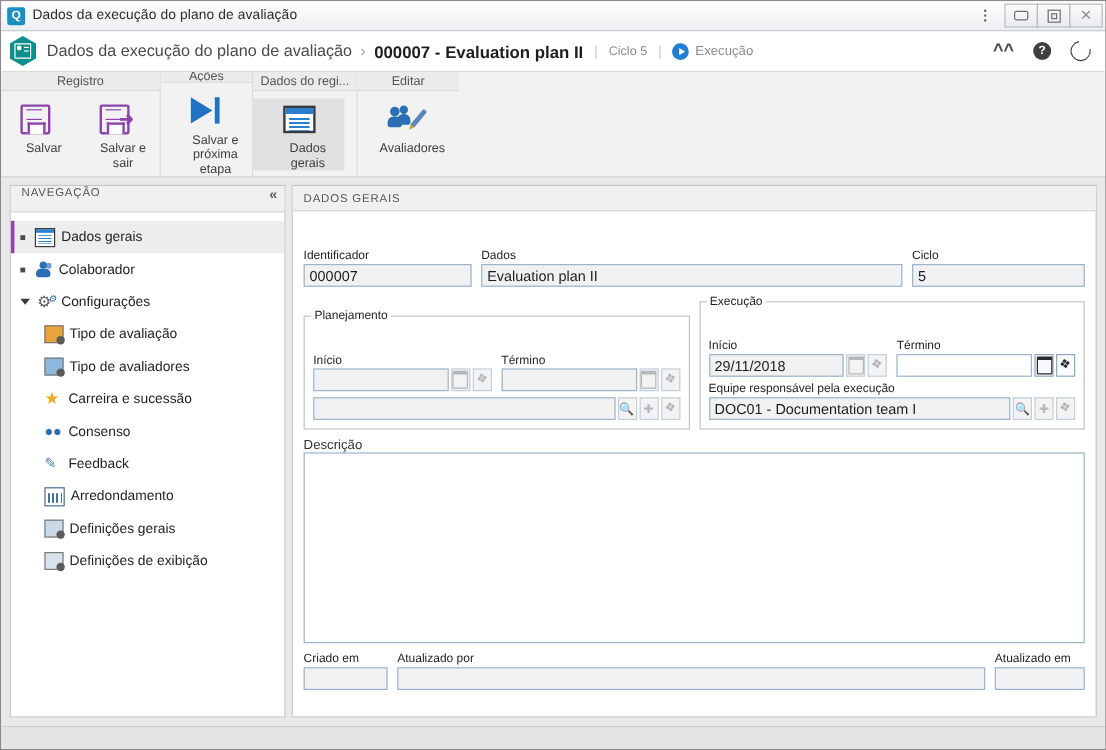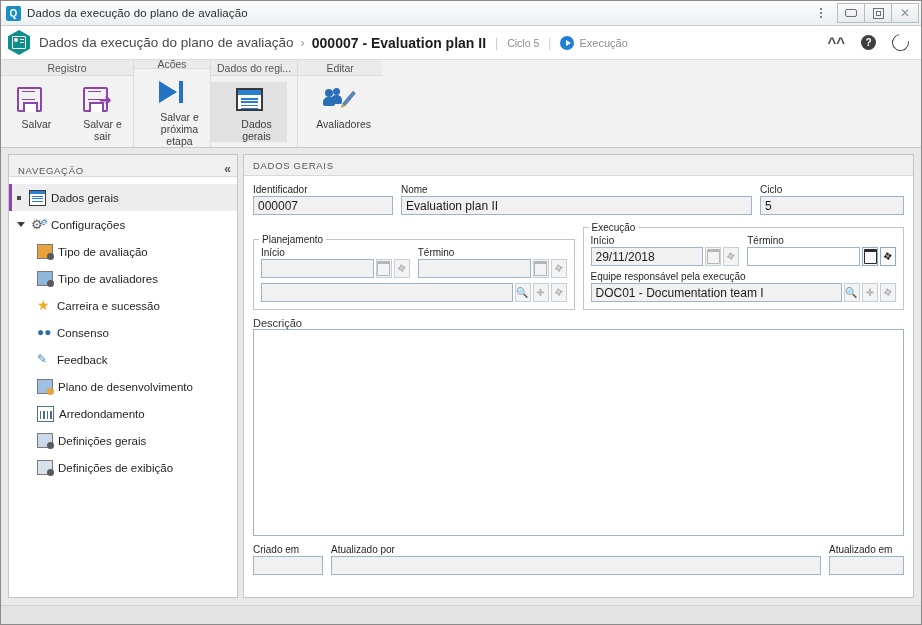--- a/index.html
+++ b/index.html
@@ -161,21 +161,21 @@
   .body-area { flex: 1; display: flex; padding: 6px 7px 7px 7px; gap: 5px; background: #e9e9e9; min-height: 0; }
 
   
   .sidebar {
     width: 228px; min-width: 228px;
     background: #fff; border: 1px solid #c6c6c6;
     display:flex; flex-direction: column;
   }
   .sb-head {
     height: 21px; min-height:21px; background:#f0f0f0; border-bottom:1px solid #d8d8d8;
-    display:flex; align-items:flex-end; padding: 0 6px 0 9px;
+    display:flex; align-items:flex-start; padding: 0 6px 0 9px;
   }
   .sb-head .t { font-size: 9.5px; color:#565656; letter-spacing: .7px; }
   .sb-head .collapse { margin-left:auto; font-size: 12px; color:#5a5a5a; font-weight:bold; }
   .sb-list { flex:1; padding-top: 7px; overflow:hidden; }
   .sb-item { display:flex; align-items:center; height:27px; padding-left: 8px; position:relative; }
   .sb-item.active { background:#ededed; }
   .sb-item.active::before { content:''; position:absolute; left:0; top:0; bottom:0; width:3px; background:#8e44ad; }
   .sb-item .bullet { width:4px; height:4px; background:#4a4a4a; margin-right:8px; }
   .sb-item .caret { width: 0; height: 0; border-left:4px solid transparent; border-right:4px solid transparent; border-top:5px solid #3a3a3a; margin-right:6px; }
   .sb-item .txt { font-size: 11.5px; color:#1f1f1f; }
@@ -212,21 +212,21 @@
     flex: 1; background:#fff; border:1px solid #c6c6c6;
     display:flex; flex-direction: column; min-width:0;
   }
   .main-head {
     height: 20px; min-height:20px; background:#f0f0f0; border-bottom:1px solid #d8d8d8;
     display:flex; align-items:center; padding-left: 9px;
   }
   .main-head .t { font-size: 9.5px; color:#565656; letter-spacing: .7px; }
   .main-body { flex:1; padding: 8px 9px 0 9px; min-height:0; display:flex; flex-direction:column; }
 
-  .row { display:flex; gap: 8px; }
+  .row { display:flex; gap: 8px; margin-top: 24px; }
   .fld { display:flex; flex-direction: column; }
   .fld .lab { font-size: 10px; color:#1f1f1f; margin-bottom: 1px; line-height: 11px; }
   .inp {
     height: 19px; box-sizing:border-box;
     border: 1px solid #9cb4ce; background:#f1f1f1;
     font-size: 12px; color:#1c1c1c;
     display:flex; align-items:center; padding: 0 4px;
   }
   .inp.white { background:#ffffff; }
 
@@ -383,20 +383,29 @@
         <span class="collapse">«</span>
       </div>
       <div class="sb-list">
 
         <div class="sb-item active">
           <span class="bullet"></span>
           <span class="sb-ico ico-dg"></span>
           <span class="txt">Dados gerais</span>
         </div>
 
+        <div class="sb-item">
+          <span class="bullet"></span>
+          <span class="sb-ico ico-user">
+              <i class="h2"></i>
+              <i class="h"></i>
+              <i class="b"></i>
+            </span>
+          <span class="txt">Colaborador</span>
+        </div>
 
         <div class="sb-item">
           <span class="caret"></span>
           <span class="sb-ico ico-gear">⚙<i class="g2">⚙</i></span>
           <span class="txt">Configurações</span>
         </div>
 
         <div class="sb-item child">
           <span class="sb-ico ico-sq ico-ava">
               <i class="ico-badge"></i>
@@ -419,26 +428,20 @@
         <div class="sb-item child">
           <span class="sb-ico ico-cons">●●</span>
           <span class="txt">Consenso</span>
         </div>
 
         <div class="sb-item child">
           <span class="sb-ico ico-fb">✎</span>
           <span class="txt">Feedback</span>
         </div>
 
-        <div class="sb-item child">
-          <span class="sb-ico ico-sq ico-plan">
-              <i class="ico-badge org"></i>
-            </span>
-          <span class="txt">Plano de desenvolvimento</span>
-        </div>
 
         <div class="sb-item child">
           <span class="sb-ico ico-calc"></span>
           <span class="txt">Arredondamento</span>
         </div>
 
         <div class="sb-item child">
           <span class="sb-ico ico-sq ico-def">
               <i class="ico-badge"></i>
             </span>
@@ -461,21 +464,21 @@
       </div>
 
       <div class="main-body">
 
         <div class="row">
           <div class="fld" style="width:140px">
             <span class="lab">Identificador</span>
             <div class="inp">000007</div>
           </div>
           <div class="fld" style="flex:1; min-width:0">
-            <span class="lab">Nome</span>
+            <span class="lab">Dados</span>
             <div class="inp">Evaluation plan II</div>
           </div>
           <div class="fld" style="width:144px">
             <span class="lab">Ciclo</span>
             <div class="inp">5</div>
           </div>
         </div>
 
         <div class="row" style="margin-top:7px; align-items:flex-end">
 

